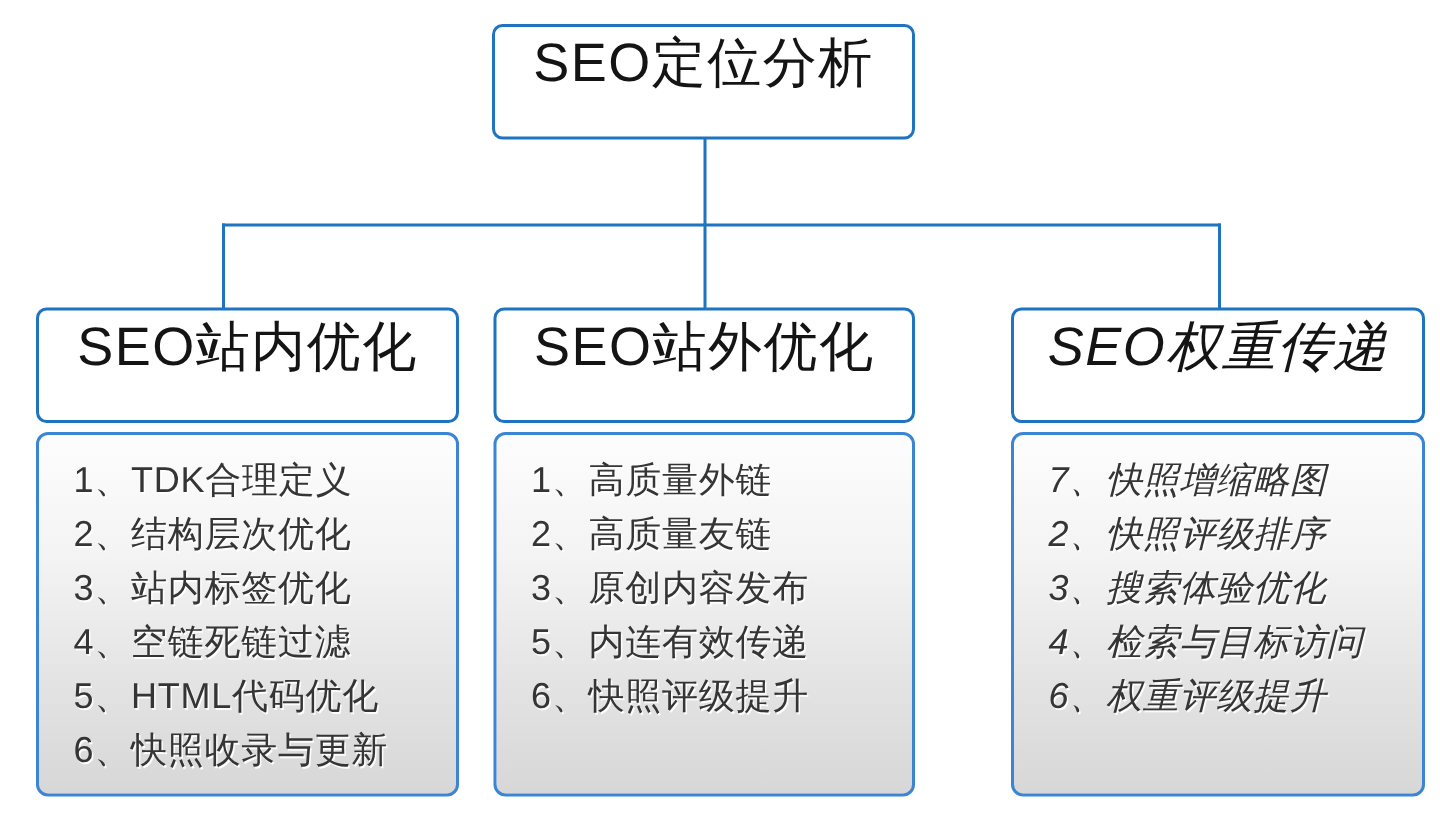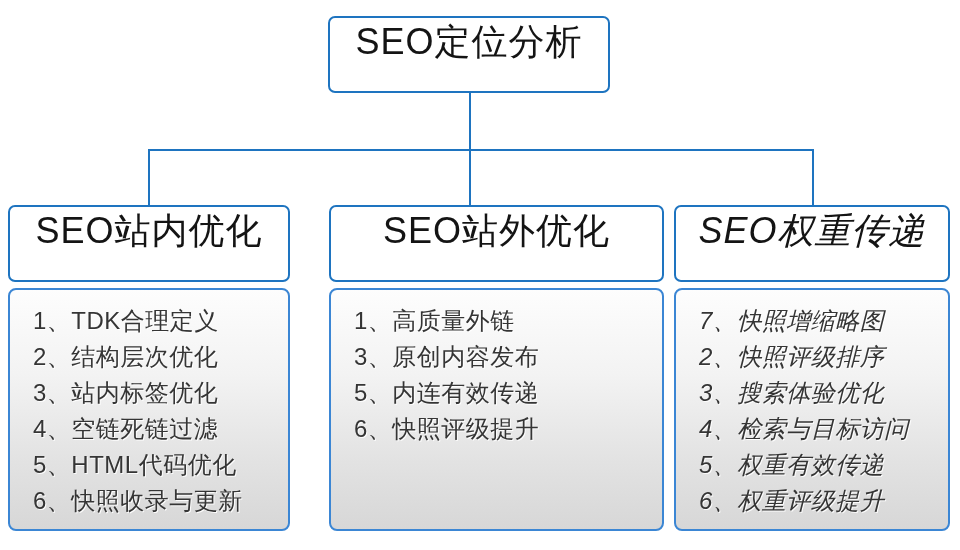--- a/index.html
+++ b/index.html
@@ -28,22 +28,22 @@
     font-size: 36px;
     color: #141414;
     letter-spacing: 1px;
     white-space: nowrap;
   }
   .node-root {
     left: 328px; top: 16px;
     width: 282px; height: 77px;
   }
   .node-branch { top: 205px; height: 77px; }
-  .b1 { left: 8px;   width: 282px; }
-  .b2 { left: 329px; width: 335px; }
+  .b1 { left: 24px;   width: 282px; }
+  .b2 { left: 329px; width: 281px; }
   .b3 { left: 674px; width: 276px; font-style: italic; }
   
   .panel {
     position: absolute;
     top: 288px;
     height: 243px;
     box-sizing: border-box;
     border: 2px solid #3b86d4;
     border-radius: 8px;
     background: linear-gradient(180deg, #fdfdfd 0%, #f3f3f3 35%, #e3e3e3 70%, #d7d7d7 100%);
@@ -103,33 +103,33 @@
       <li>6、快照收录与更新</li>
     </ul>
   </div>
 
   <div class="node node-branch b2">
     <span>SEO站外优化</span>
   </div>
   <div class="panel b2">
     <ul>
       <li>1、高质量外链</li>
+      <li>2、高质量友链</li>
       <li>3、原创内容发布</li>
       <li>5、内连有效传递</li>
       <li>6、快照评级提升</li>
     </ul>
   </div>
 
   <div class="node node-branch b3">
     <span>SEO权重传递</span>
   </div>
   <div class="panel b3">
     <ul>
       <li>7、快照增缩略图</li>
       <li>2、快照评级排序</li>
       <li>3、搜索体验优化</li>
       <li>4、检索与目标访问</li>
-      <li>5、权重有效传递</li>
       <li>6、权重评级提升</li>
     </ul>
   </div>
 
 </div>
 
 </body></html>

